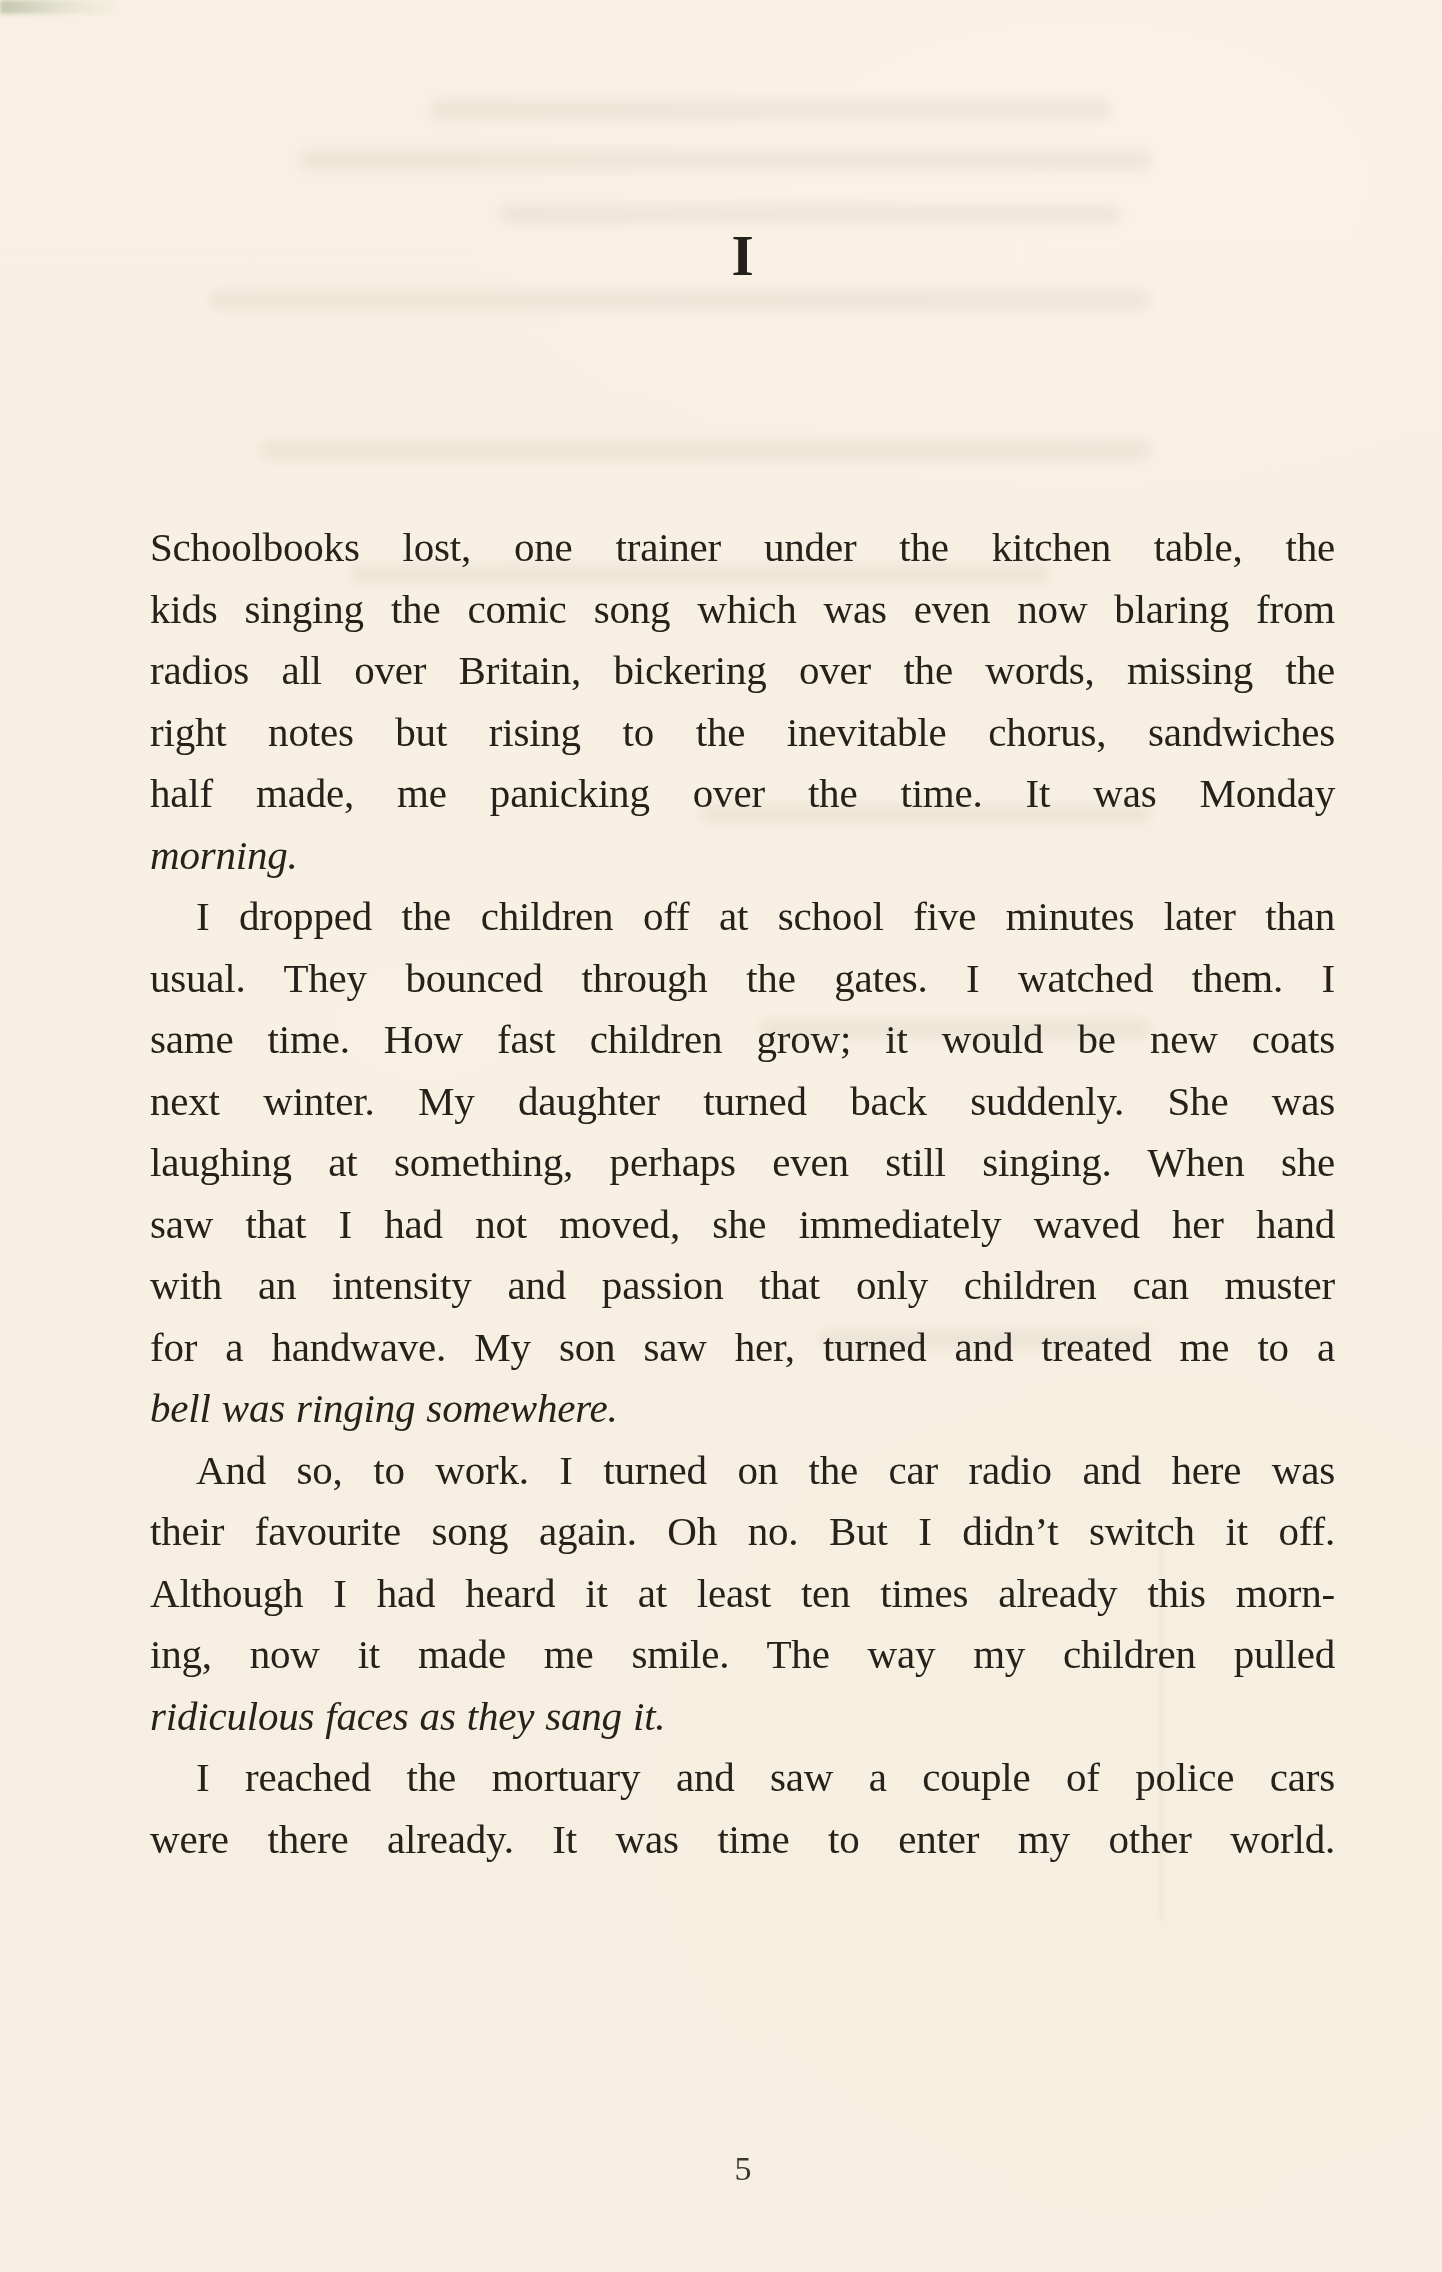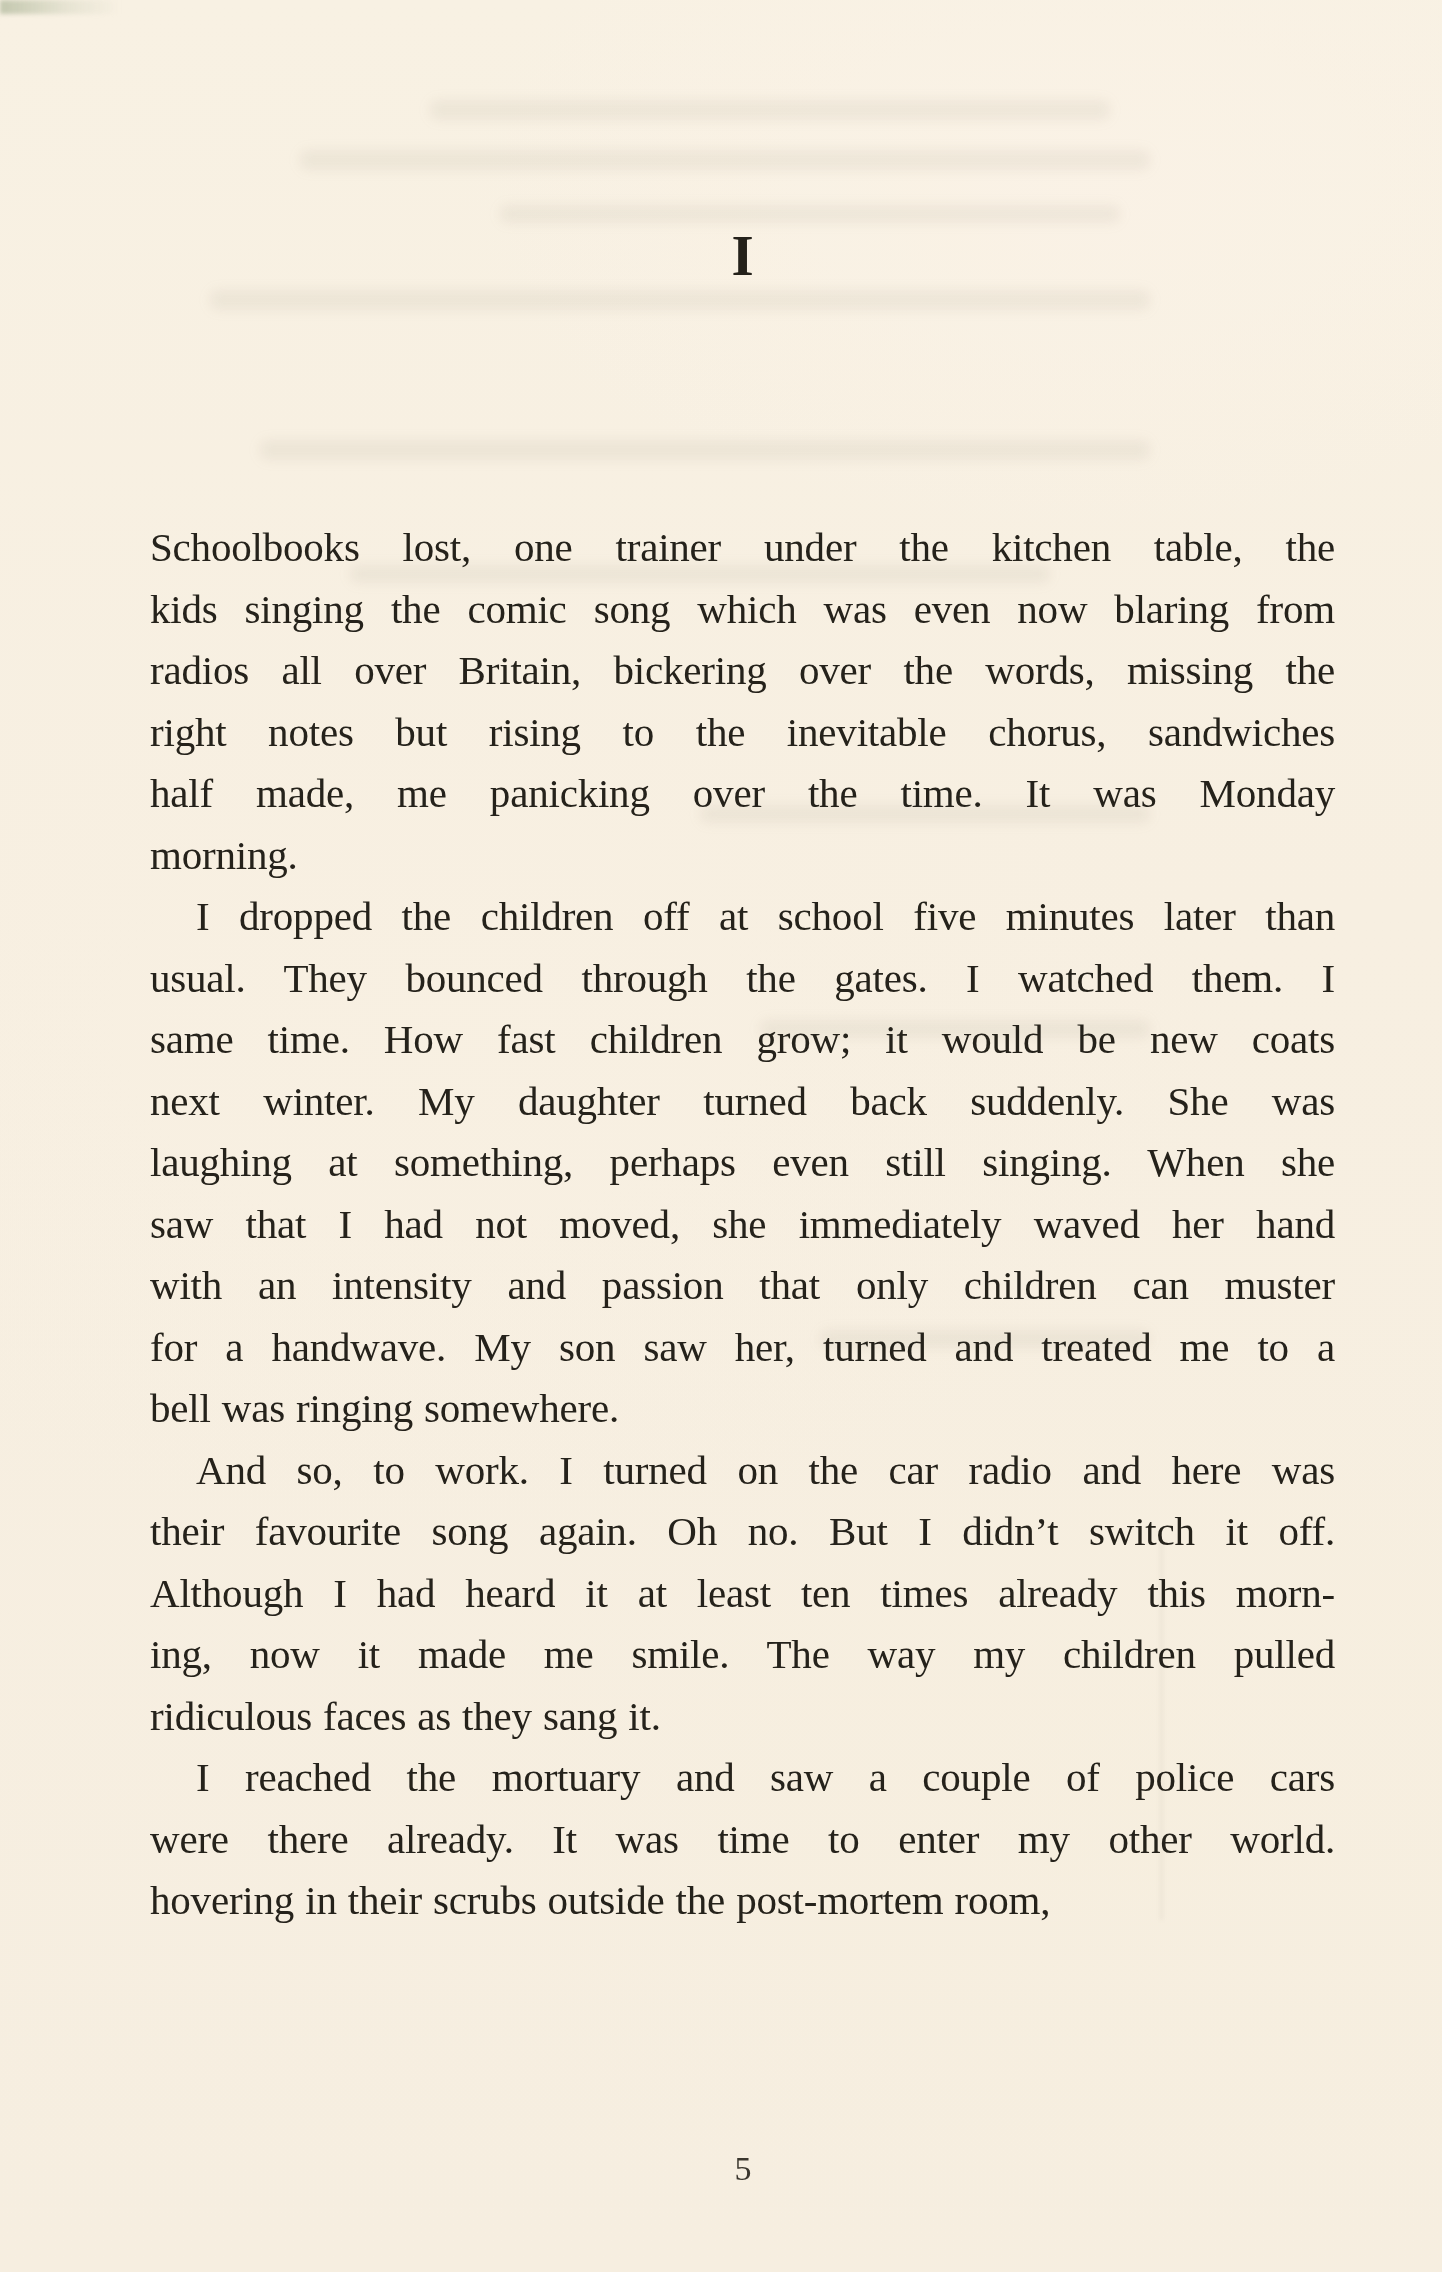--- a/index.html
+++ b/index.html
@@ -75,20 +75,21 @@
   .para { margin: 0; }
   .line {
     text-align: justify;
     text-align-last: justify;
     text-justify: inter-word;
     white-space: normal;
     overflow: visible;
   }
   .line.last {
     text-align-last: left;
+    font-style: italic;
   }
   .para.indent .line:first-child {
     padding-left: 46px;
     font-family: Liberation Serif, serif;
   }
   .page-number {
     position: absolute;
     left: 22px;
     top: 2144px;
     width: 1442px;
@@ -141,19 +142,18 @@
       <div class="para indent">
         <div class="line">And so, to work. I turned on the car radio and here was</div>
         <div class="line">their favourite song again. Oh no. But I didn’t switch it off.</div>
         <div class="line">Although I had heard it at least ten times already this morn-</div>
         <div class="line">ing, now it made me smile. The way my children pulled</div>
         <div class="line last">ridiculous faces as they sang it.</div>
       </div>
       <div class="para indent">
         <div class="line">I reached the mortuary and saw a couple of police cars</div>
         <div class="line">were there already. It was time to enter my other world.</div>
-        <div class="line last">hovering in their scrubs outside the post-mortem room,</div>
       </div>
     </div>
 
   <div class="page-number">5</div>
 
 </div>
 
 </body></html>

